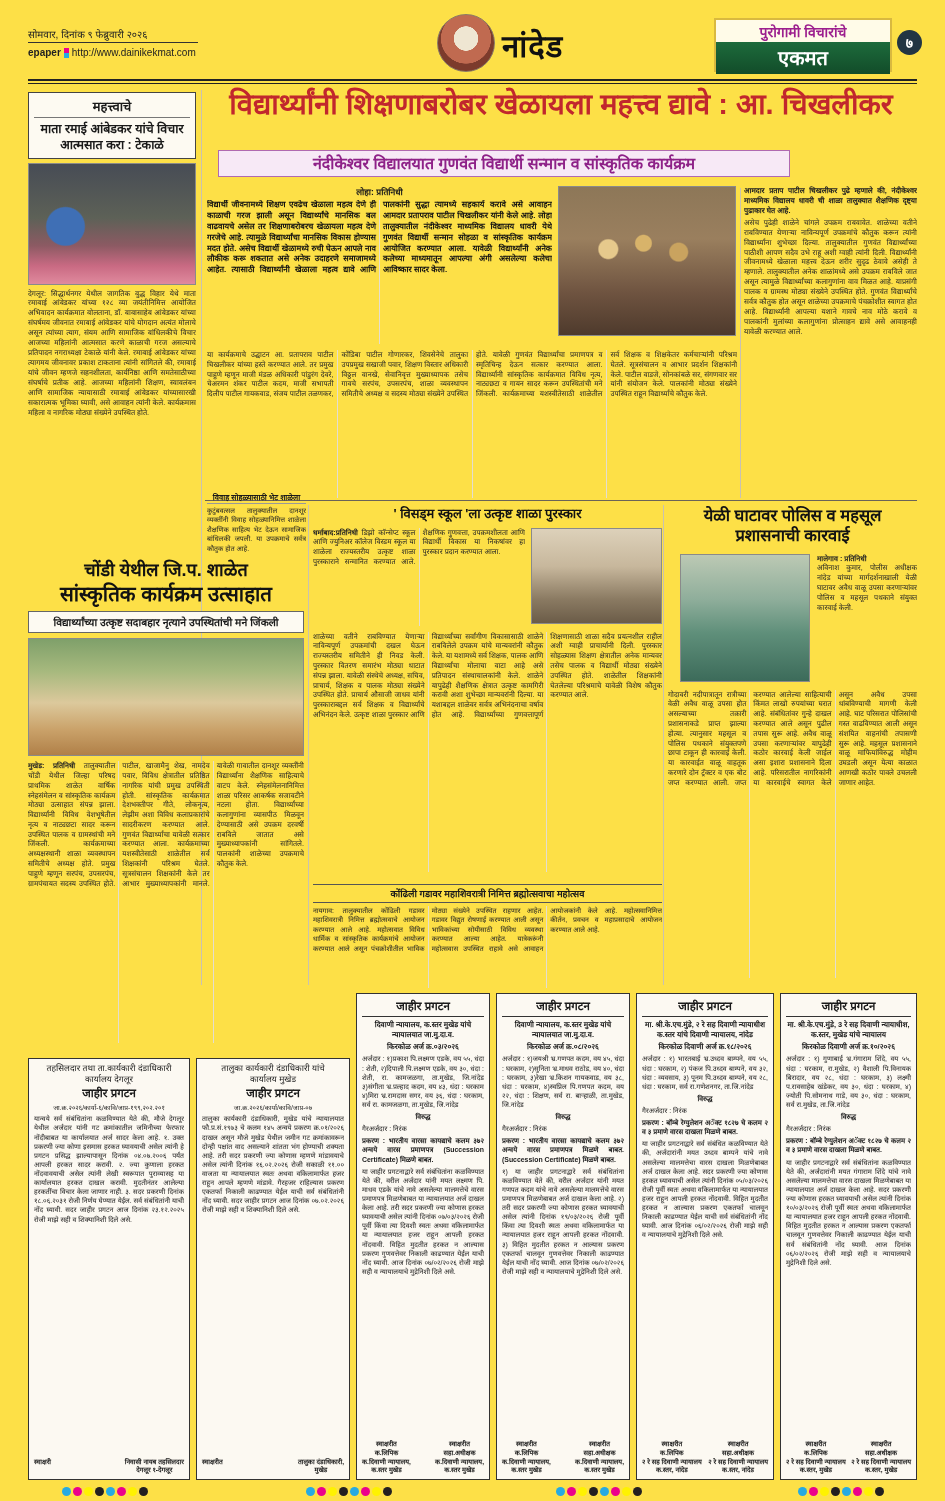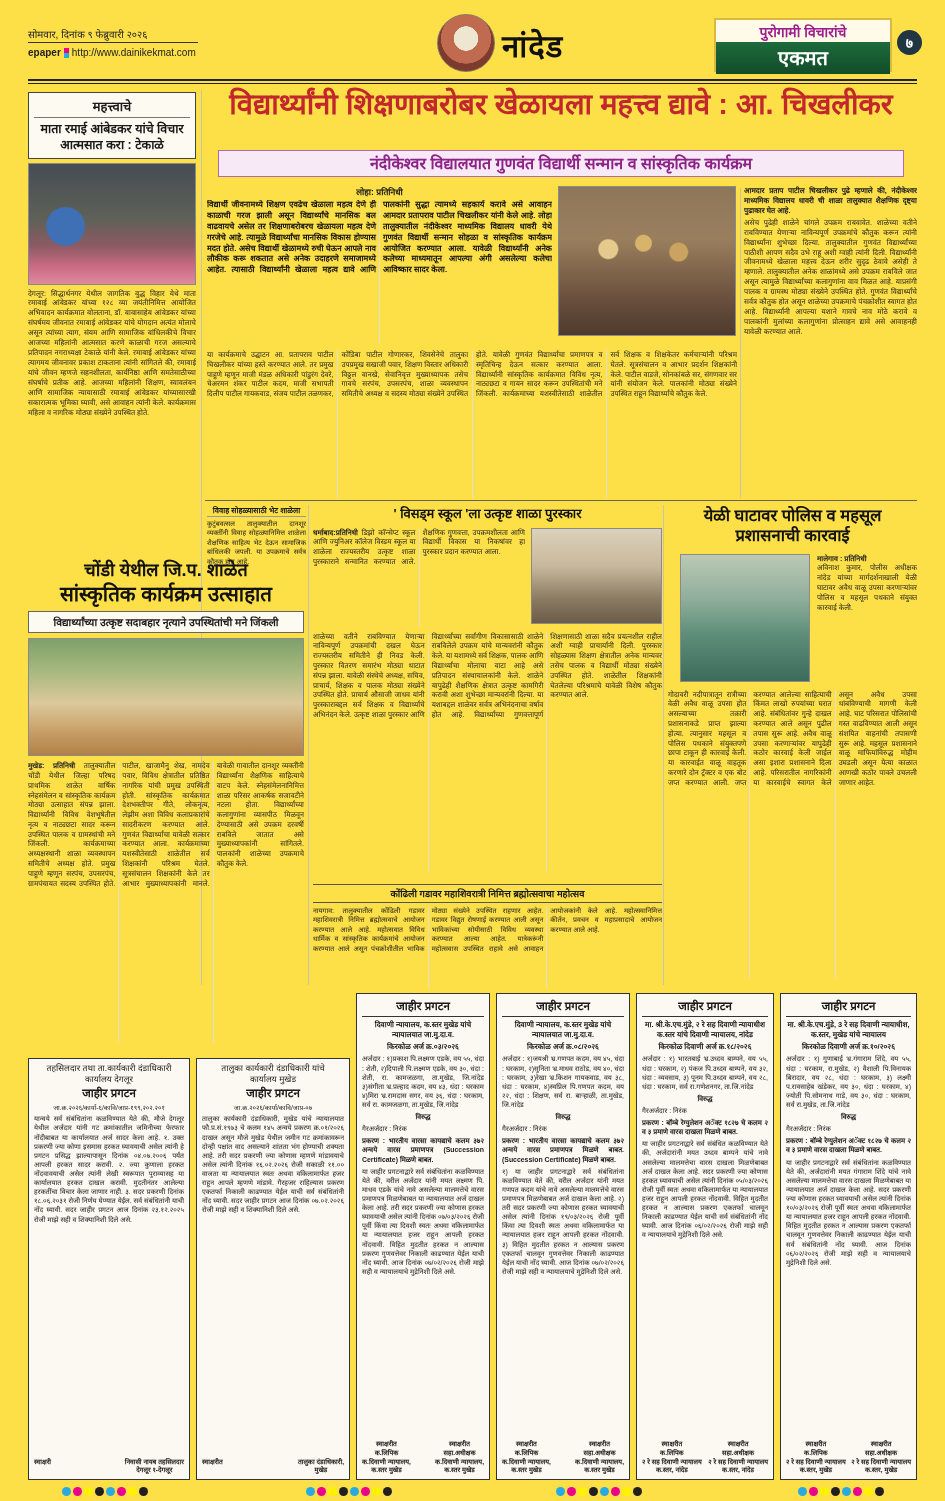--- a/index.html
+++ b/index.html
@@ -113,39 +113,39 @@
   <div class="abs" style="left:28px; top:92px; width:168px;">
     <div style="border:1.5px solid #444; padding:4px 5px; background:#fdfaf2;">
       <div class="center bold" style="font-size:13px; border-bottom:1px solid #777; padding-bottom:2px;">महत्त्वाचे</div>
       <div class="center bold" style="font-size:12.5px; line-height:1.3; padding-top:3px;">माता रमाई आंबेडकर यांचे विचार आत्मसात करा : टेकाळे</div>
     </div>
     <div class="photo photo-important" style="width:168px; height:122px; margin-top:4px;"></div>
     <div class="body-text" style="width:168px; height:286px; margin-top:4px;">देगलूर: सिद्धार्थनगर येथील जागतिक बुद्ध विहार येथे माता रमाबाई आंबेडकर यांच्या १२८ व्या जयंतीनिमित्त आयोजित अभिवादन कार्यक्रमात बोलताना, डॉ. बाबासाहेब आंबेडकर यांच्या संघर्षमय जीवनात रमाबाई आंबेडकर यांचे योगदान अत्यंत मोलाचे असून त्यांच्या त्याग, संयम आणि सामाजिक बांधिलकीचे विचार आजच्या महिलांनी आत्मसात करणे काळाची गरज असल्याचे प्रतिपादन नगराध्यक्षा टेकाळे यांनी केले. रमाबाई आंबेडकर यांच्या त्यागमय जीवनावर प्रकाश टाकताना त्यांनी सांगितले की, रमाबाई यांचे जीवन म्हणजे सहनशीलता, कार्यनिष्ठा आणि समतेसाठीच्या संघर्षाचे प्रतीक आहे. आजच्या महिलांनी शिक्षण, स्वावलंबन आणि सामाजिक न्यायासाठी रमाबाई आंबेडकर यांच्यासारखी सकारात्मक भूमिका घ्यावी, असे आवाहन त्यांनी केले. कार्यक्रमास महिला व नागरिक मोठ्या संख्येने उपस्थित होते.</div>
   </div>
 
   <div class="abs lead-headline" style="left:205px; top:88px; width:712px;">विद्यार्थ्यांनी शिक्षणाबरोबर खेळायला महत्त्व द्यावे : आ. चिखलीकर</div>
-  <div class="abs lead-subhead" style="left:218px; top:150px; width:686px;">नंदीकेश्वर विद्यालयात गुणवंत विद्यार्थी सन्मान व सांस्कृतिक कार्यक्रम</div>
+  <div class="abs lead-subhead" style="left:218px; top:150px; width:572px;">नंदीकेश्वर विद्यालयात गुणवंत विद्यार्थी सन्मान व सांस्कृतिक कार्यक्रम</div>
 
   <div class="abs" style="left:207px; top:186px; width:345px; height:160px;">
     <div class="center bold" style="font-size:8.6px; margin-bottom:2px;">लोहा: प्रतिनिधी</div>
     <div class="body-text cols2 bold" style="height:144px; font-size:8px; color:#111;">विद्यार्थी जीवनामध्ये शिक्षण एवढेच खेळाला महत्व देणे ही काळाची गरज झाली असून विद्यार्थ्यांचे मानसिक बल वाढवायचे असेल तर शिक्षणाबरोबरच खेळायला महत्व देणे गरजेचे आहे. त्यामुळे विद्यार्थ्यांचा मानसिक विकास होण्यास मदत होते. असेच विद्यार्थी खेळामध्ये रुची घेऊन आपले नाव लौकीक करू शकतात असे अनेक उदाहरणे समाजामध्ये आहेत. त्यासाठी विद्यार्थ्यांनी खेळाला महत्व द्यावे आणि पालकांनी सुद्धा त्यामध्ये सहकार्य करावे असे आवाहन आमदार प्रतापराव पाटील चिखलीकर यांनी केले आहे. लोहा तालुक्यातील नंदीकेश्वर माध्यमिक विद्यालय धावरी येथे गुणवंत विद्यार्थी सन्मान सोहळा व सांस्कृतिक कार्यक्रम आयोजित करण्यात आला. यावेळी विद्यार्थ्यांनी अनेक कलेच्या माध्यमातून आपल्या अंगी असलेल्या कलेचा आविष्कार सादर केला.</div>
   </div>
 
   <div class="abs photo photo-lead" style="left:558px; top:186px; width:178px; height:150px;"></div>
 
   <div class="abs body-text" style="left:744px; top:186px; width:173px; height:314px;">
     <div class="bold" style="margin-bottom:2px;">आमदार प्रताप पाटील चिखलीकर पुढे म्हणाले की, नंदीकेश्वर माध्यमिक विद्यालय धावरी ची शाळा तालुक्यात शैक्षणिक दृष्ट्या पुढाकार घेत आहे.</div>
     <div>असेच पुढेही शाळेने चांगले उपक्रम राबवावेत. शाळेच्या वतीने राबविण्यात येणाऱ्या नाविन्यपूर्ण उपक्रमांचे कौतुक करून त्यांनी विद्यार्थ्यांना शुभेच्छा दिल्या. तालुक्यातील गुणवंत विद्यार्थ्यांच्या पाठीशी आपण सदैव उभे राहू अशी ग्वाही त्यांनी दिली. विद्यार्थ्यांनी जीवनामध्ये खेळाला महत्त्व देऊन शरीर सुदृढ ठेवावे असेही ते म्हणाले. तालुक्यातील अनेक शाळांमध्ये असे उपक्रम राबविले जात असून त्यामुळे विद्यार्थ्यांच्या कलागुणांना वाव मिळत आहे. याप्रसंगी पालक व ग्रामस्थ मोठ्या संख्येने उपस्थित होते. गुणवंत विद्यार्थ्यांचे सर्वत्र कौतुक होत असून शाळेच्या उपक्रमाचे पंचक्रोशीत स्वागत होत आहे. विद्यार्थ्यांनी आपल्या यशाने गावचे नाव मोठे करावे व पालकांनी मुलांच्या कलागुणांना प्रोत्साहन द्यावे असे आवाहनही यावेळी करण्यात आले.</div>
   </div>
 
   <div class="abs body-text cols4" style="left:207px; top:350px; width:530px; height:148px; font-size:7.2px;">या कार्यक्रमाचे उद्घाटन आ. प्रतापराव पाटील चिखलीकर यांच्या हस्ते करण्यात आले. तर प्रमुख पाहुणे म्हणून माजी मंडळ अधिकारी पांडुरंग देवरे, चेअरमन शंकर पाटील कदम, माजी सभापती दिलीप पाटील गायकवाड, संजय पाटील तळणकर, कोंडिबा पाटील गोणारकर, शिवसेनेचे तालुका उपप्रमुख सखाजी पवार, शिक्षण विस्तार अधिकारी विठ्ठल वानखे, सेवानिवृत्त मुख्याध्यापक तसेच गावचे सरपंच, उपसरपंच, शाळा व्यवस्थापन समितीचे अध्यक्ष व सदस्य मोठ्या संख्येने उपस्थित होते. यावेळी गुणवंत विद्यार्थ्यांचा प्रमाणपत्र व स्मृतिचिन्ह देऊन सत्कार करण्यात आला. विद्यार्थ्यांनी सांस्कृतिक कार्यक्रमात विविध नृत्य, नाट्यछटा व गायन सादर करून उपस्थितांची मने जिंकली. कार्यक्रमाच्या यशस्वीतेसाठी शाळेतील सर्व शिक्षक व शिक्षकेतर कर्मचाऱ्यांनी परिश्रम घेतले. सूत्रसंचालन व आभार प्रदर्शन शिक्षकांनी केले. पाटील वाडजे, सोनकांबळे सर, संगणवार सर यांनी संयोजन केले. पालकांनी मोठ्या संख्येने उपस्थित राहून विद्यार्थ्यांचे कौतुक केले.</div>
 
   <div class="abs h-rule" style="left:205px; top:500px; width:712px;"></div>
 
-  <div class="abs" style="left:207px; top:505px; width:99px; height:78px;">
+  <div class="abs" style="left:207px; top:492px; width:99px; height:78px;">
     <div class="center bold" style="font-size:7.6px; border-bottom:1px solid #999; padding-bottom:1px;">विवाह सोहळ्यासाठी भेट शाळेला</div>
     <div class="body-text tiny" style="height:64px; margin-top:2px;">कुटुंबवत्सल तालुक्यातील दानशूर व्यक्तींनी विवाह सोहळ्यानिमित्त शाळेला शैक्षणिक साहित्य भेट देऊन सामाजिक बांधिलकी जपली. या उपक्रमाचे सर्वत्र कौतुक होत आहे.</div>
   </div>
 
   <div class="abs v-rule" style="left:201px; top:90px; height:895px;"></div>
   <div class="abs v-rule" style="left:308px; top:505px; height:480px;"></div>
   <div class="abs v-rule" style="left:663px; top:505px; height:480px;"></div>
   <div class="abs v-rule" style="left:740px; top:188px; height:310px;"></div>
 
   <div class="abs" style="left:28px; top:560px; width:276px;">

